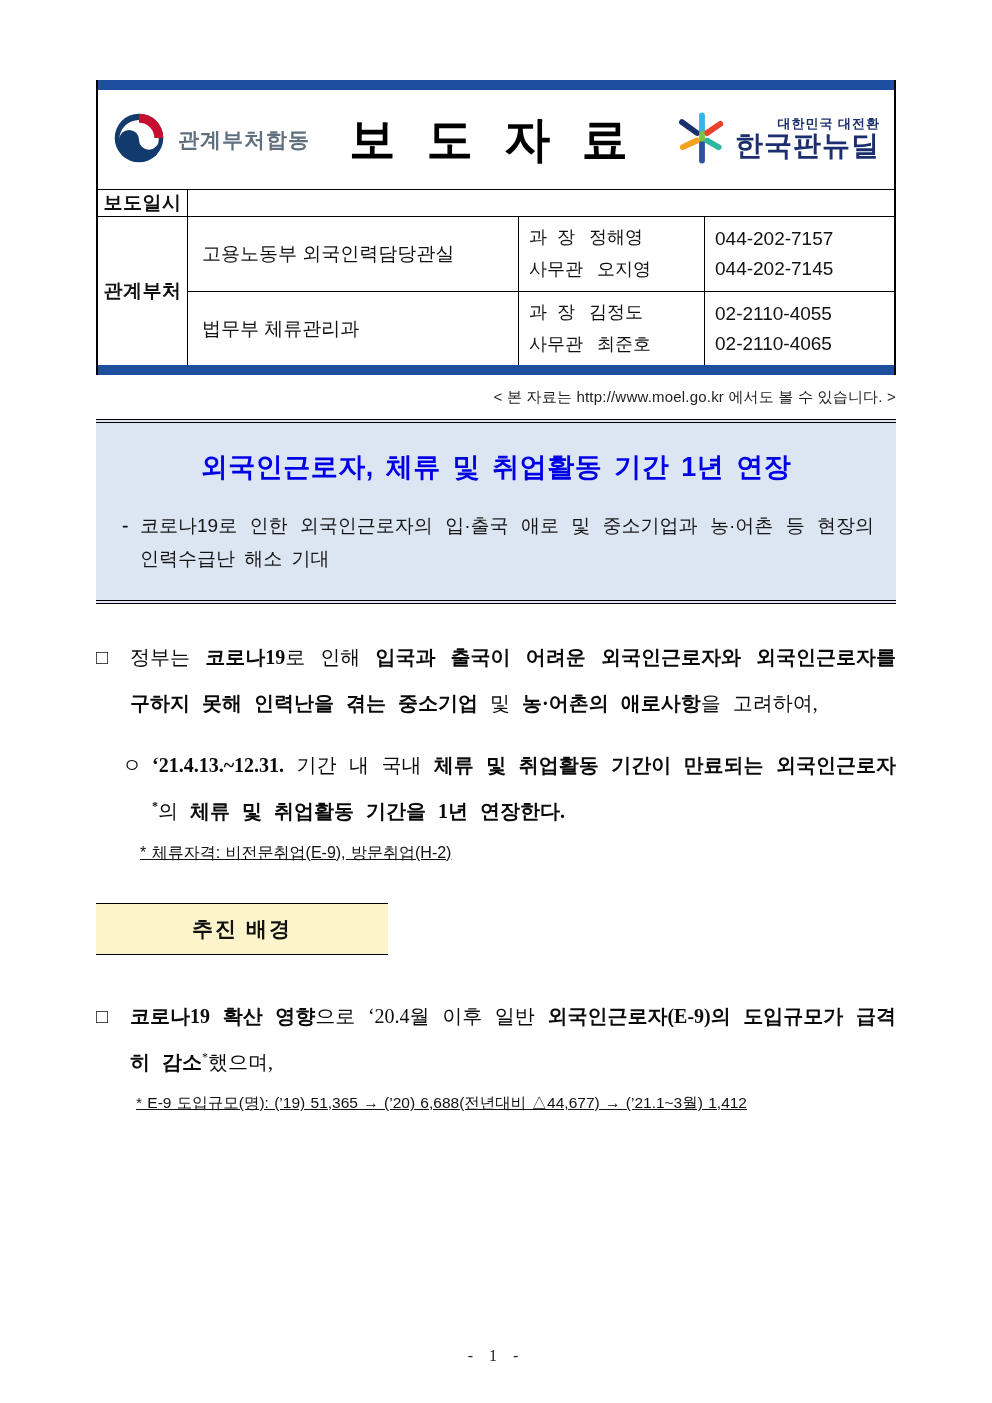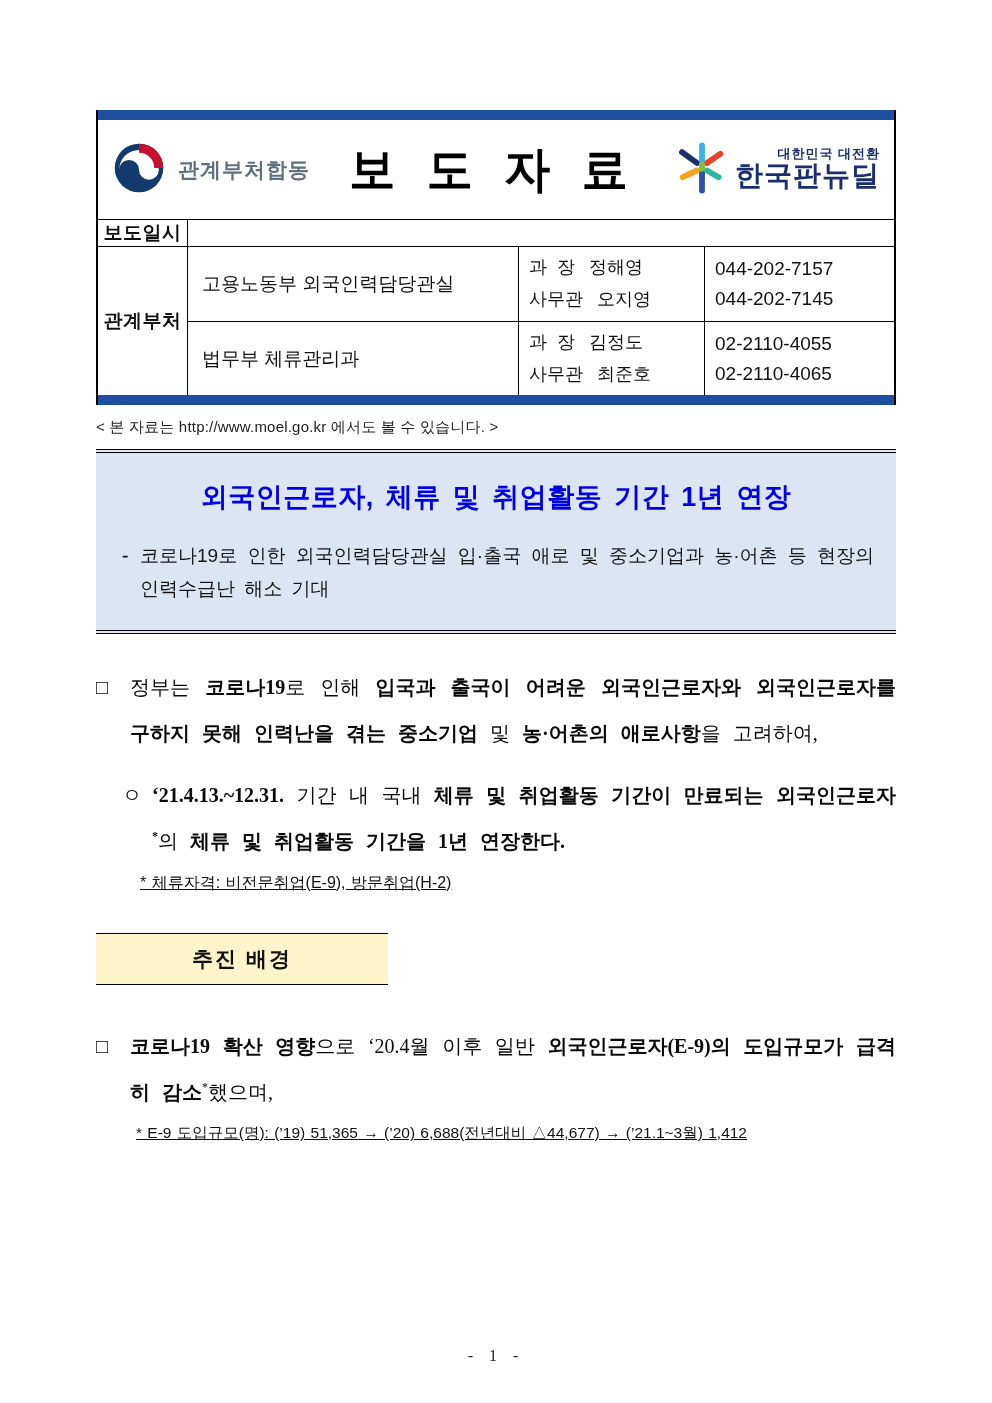--- a/index.html
+++ b/index.html
@@ -11,21 +11,21 @@
     --newdeal-navy:#1b2f6e;
     --org-gray:#61707f;
   }
   *{margin:0;padding:0;box-sizing:border-box;}
   html,body{background:#ffffff;}
   body{
     width:992px;height:1403px;position:relative;
     font-family:"Liberation Sans",sans-serif;color:#111;
     overflow:hidden;
   }
-  .page{width:800px;margin:0 auto;padding-top:110px;}
+  .page{width:800px;margin:12px auto;padding-top:68px;}
 
   
   .press-table{border-left:2px solid #000;border-right:2px solid #000;}
   .blue-bar{height:10px;background:var(--bar-blue,#1d4f9e);}
   .masthead{
     display:flex;align-items:center;justify-content:space-between;
     height:100px;padding:0 14px;border-bottom:1.5px solid #000;background:#fff;
   }
   .gov-id{display:flex;align-items:center;gap:12px;}
   .gov-org{font-size:21px;letter-spacing:1px;color:var(--org-gray,#61707f);font-weight:600;}
@@ -60,21 +60,21 @@
   .contact-line{display:flex;gap:14px;white-space:pre;}
   .phone-cell{
     display:flex;flex-direction:column;justify-content:center;gap:8px;
     border-left:1.5px solid #000;padding:8px 10px;font-size:19px;height:74px;
   }
   .dept-block{display:contents;}
   .row-divider{border-top:1.5px solid #000;}
 
   
   .source-note{
-    text-align:left;font-size:15px;color:#222;margin:13px 0 12px 0;letter-spacing:0.2px;
+    text-align:right;font-size:15px;color:#222;margin:13px 0 12px 0;letter-spacing:0.2px;
   }
 
   
   .headline-box{
     background:var(--headline-bg,#dce6f2);
     border-top:4px double #000;border-bottom:4px double #000;
     padding:26px 22px 24px 22px;
   }
   .headline-title{
     text-align:center;font-size:27px;font-weight:bold;
@@ -214,21 +214,21 @@
 
   <div class="headline-box">
     <div class="headline-title">외국인근로자, 체류 및 취업활동 기간 1년 연장</div>
 
     <div class="headline-bullet">
       <span class="dash">-</span>
     </div>
 
     <div class="headline-bullet">
       <span class="dash">-</span>
-      <span><span>코로나19로 인한 외국인력담당관실 입·출국 애로 및 중소기업과 농·어촌 등 현장의 인력수급난 해소 기대</span></span>
+      <span><span>코로나19로 인한 외국인근로자의 입·출국 애로 및 중소기업과 농·어촌 등 현장의 인력수급난 해소 기대</span></span>
     </div>
   </div>
 
   <div class="body-area">
 
     <div class="para">
       <span class="bullet">□</span>
       <span><span>정부는 </span><span class="b">코로나19</span><span>로 인해 </span><span class="b">입국과 출국이 어려운 외국인근로자와 외국인근로자를 구하지 못해 인력난을 겪는 중소기업</span><span> 및 </span><span class="b">농·어촌의 애로사항</span><span>을 고려하여,</span></span>
     </div>
 

